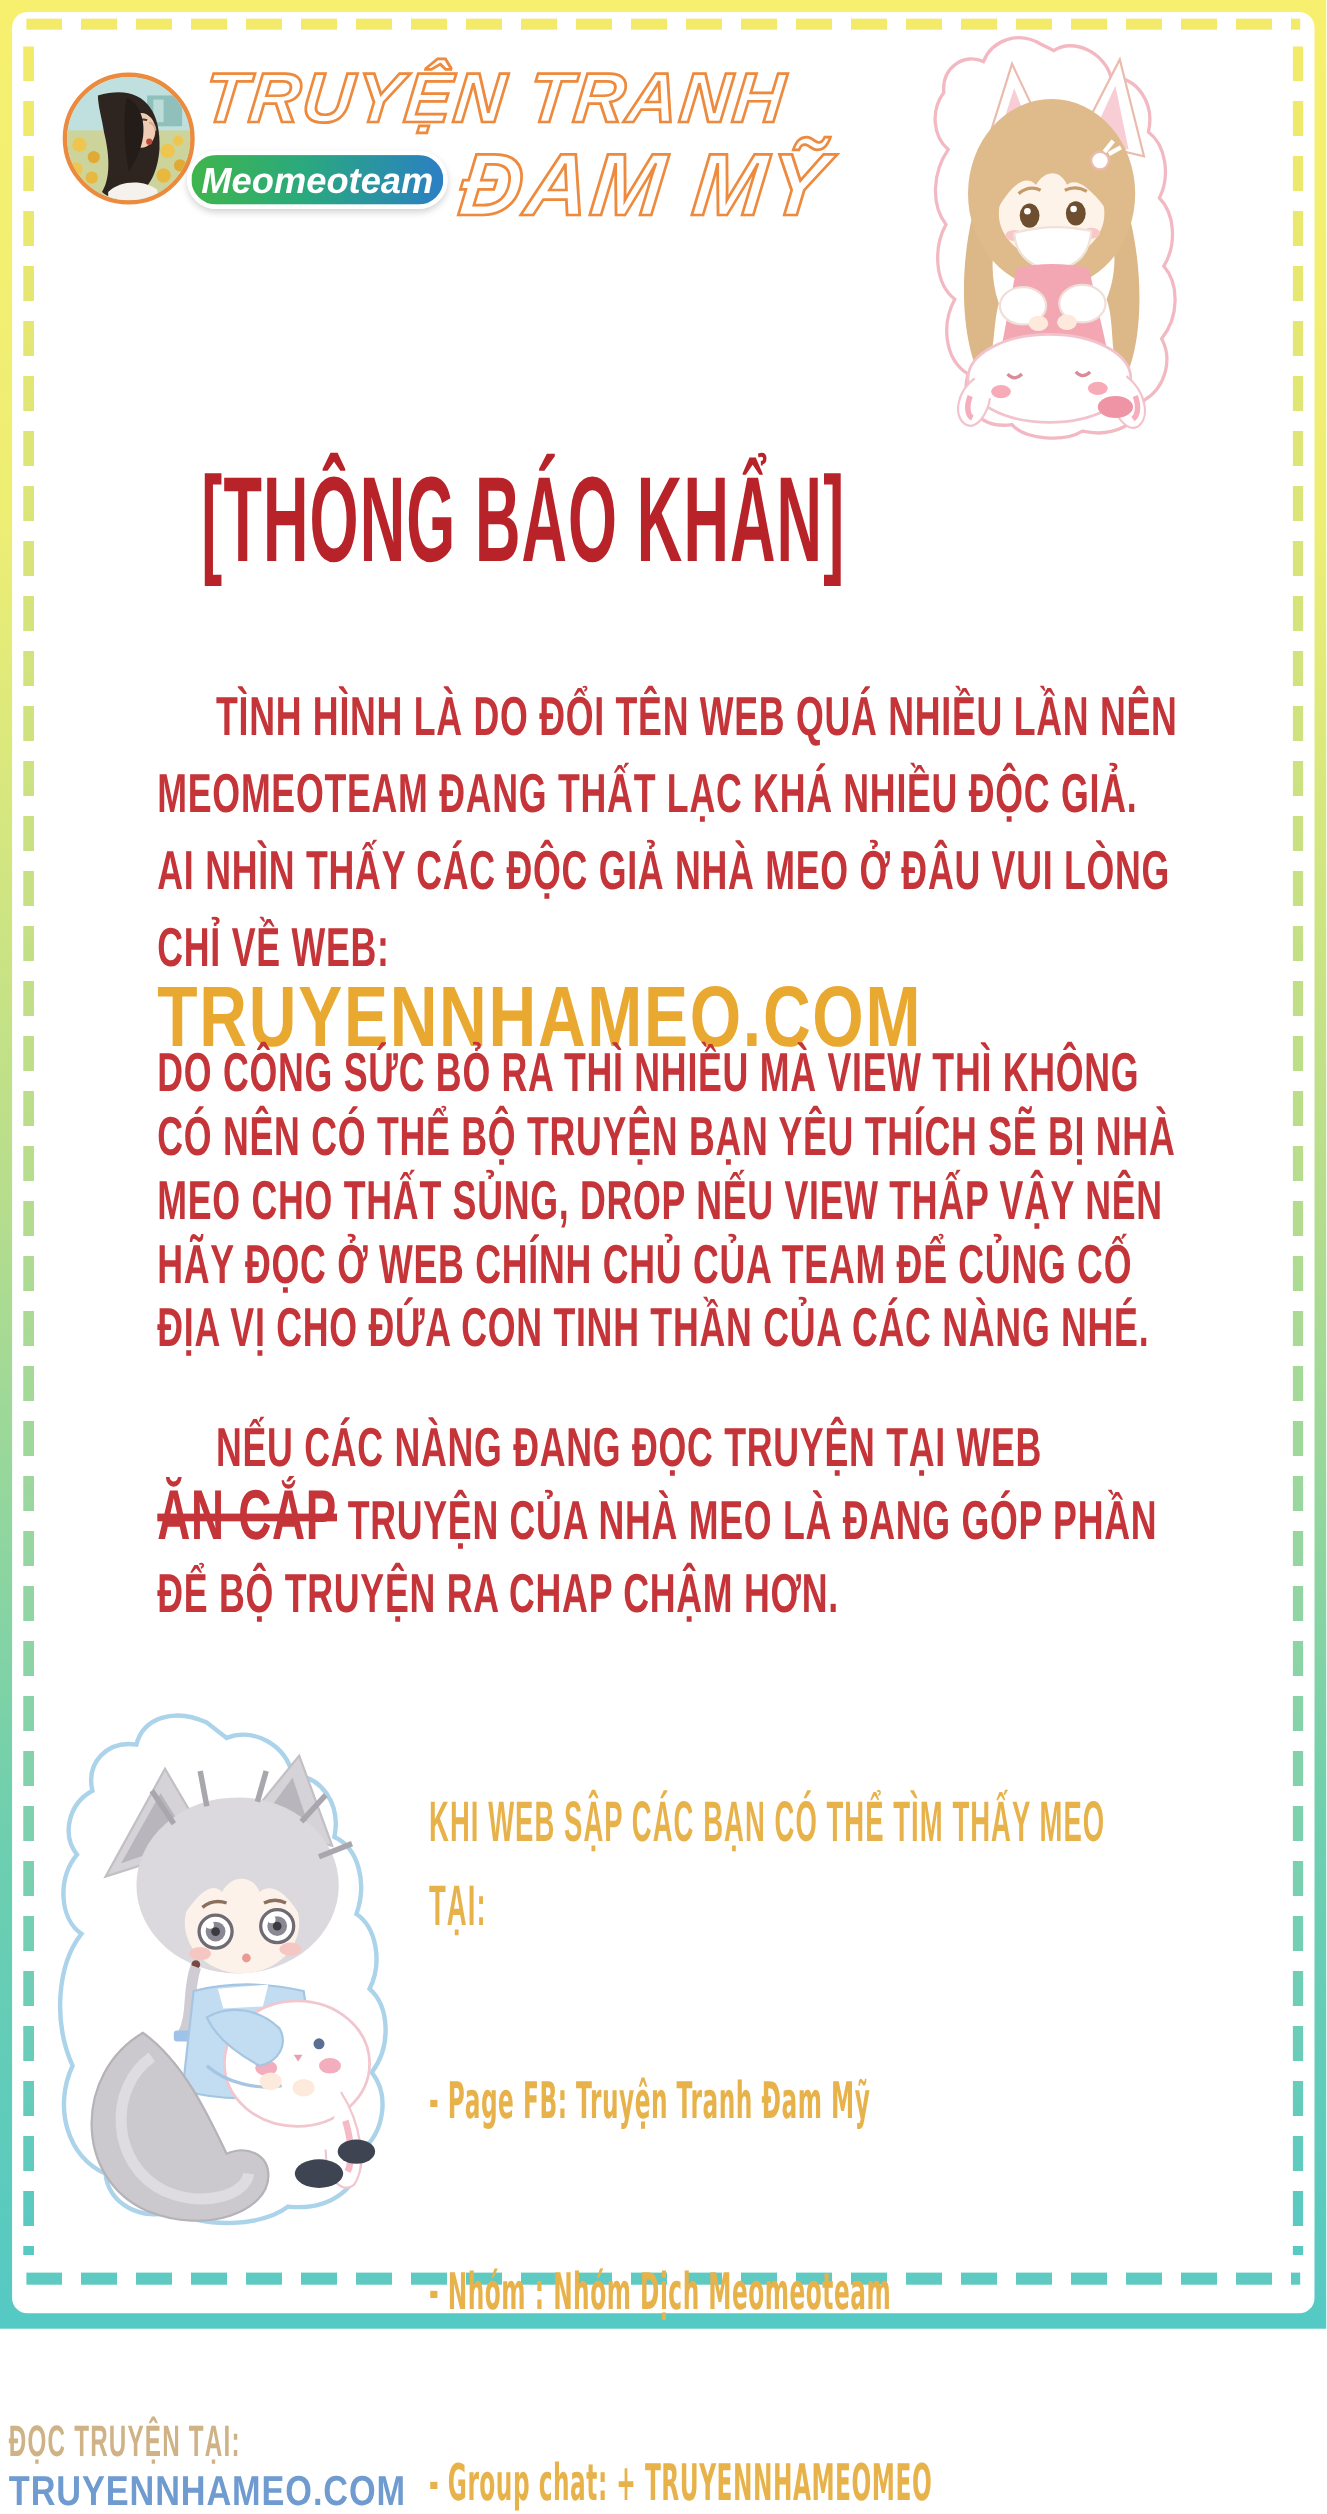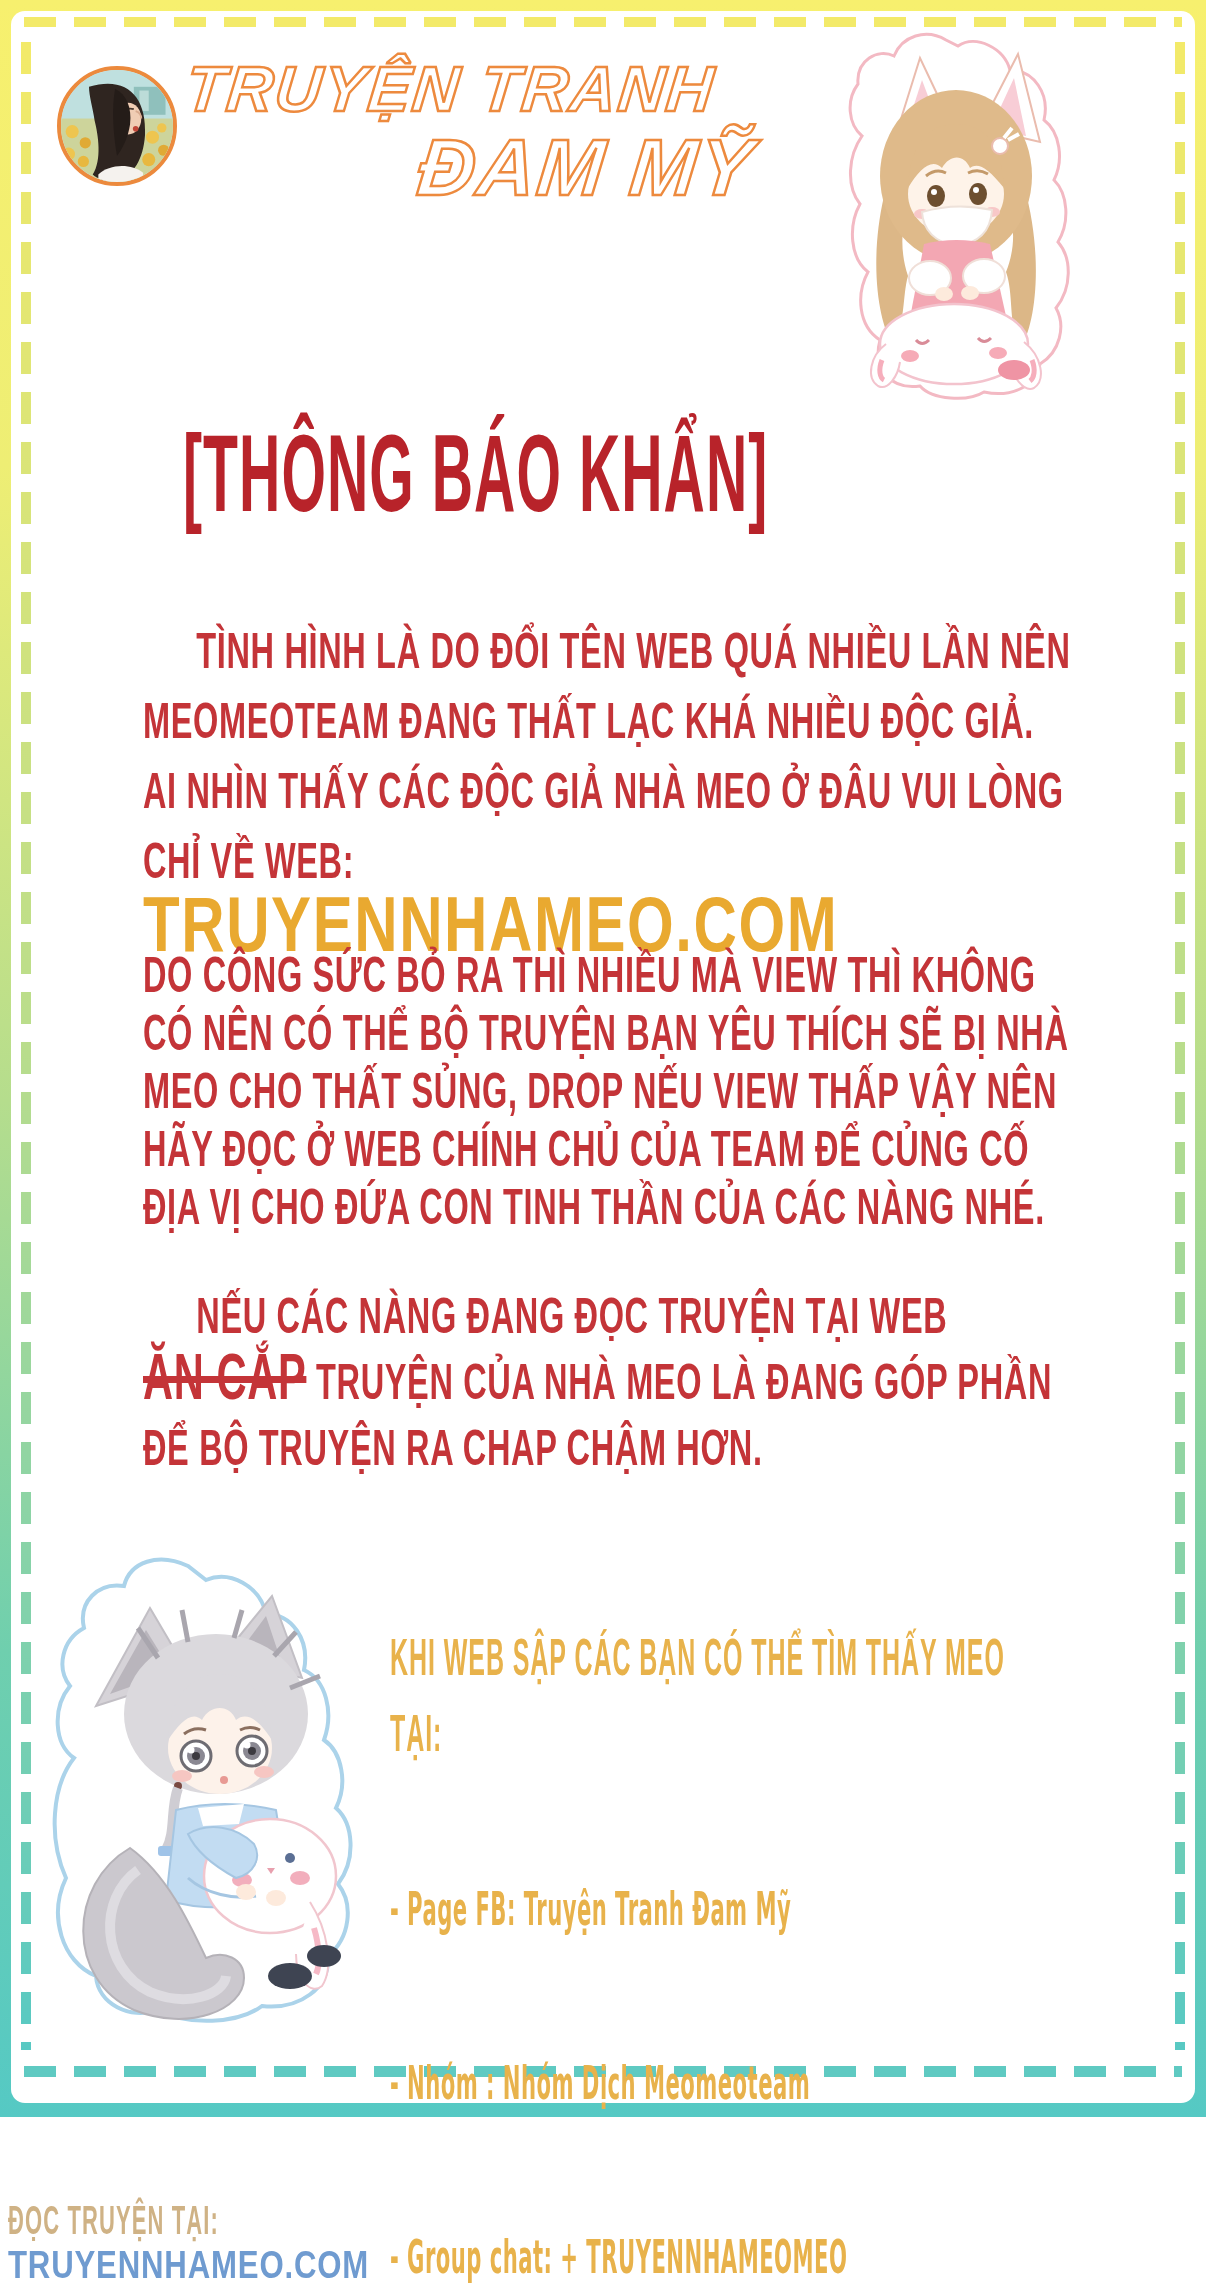--- a/index.html
+++ b/index.html
@@ -90,20 +90,23 @@
       <ellipse cx="72" cy="52" rx="14" ry="17" fill="#f0cdb4"></ellipse>
       <path d="M80,44 q6,2 6,8" stroke="#d8ab90" stroke-width="2" fill="none"></path>
       <circle cx="80" cy="63" r="3" fill="#c04638"></circle>
       <path d="M66,44 q6,-4 12,-2" stroke="#4a3a30" stroke-width="2" fill="none"></path>
       <path d="M40,112 C52,100 76,100 88,110 L88,120 L40,120 Z" fill="#f5f2ee"></path>
       <path d="M58,20 C70,26 76,40 74,58 C72,72 66,84 60,92 C56,70 54,40 58,20 Z" fill="#241c18"></path>
     </svg>
   </div>
   <div class="logo-line logo1">TRUYỆN TRANH</div>
   <div class="logo-line logo2">ĐAM MỸ</div>
+  <div class="badge">
+    <span>Meomeoteam</span>
+  </div>
 
   <svg class="chibi-tr" viewBox="0 0 248 376">
     <path d="M118,14 C98,2 74,10 66,30 C50,22 28,34 30,58 C18,74 20,98 34,110 C20,130 18,160 32,178 C20,200 22,232 40,246 C28,268 30,300 52,314 C44,344 64,364 92,360 C104,374 140,376 156,366 C184,372 208,360 212,338 C232,326 238,300 228,282 C244,262 244,232 230,216 C242,196 240,168 226,154 C236,134 232,106 216,94 C222,68 206,44 182,44 C176,22 148,8 130,20 Z" fill="#ffffff" stroke="#f3b9c3" stroke-width="3"></path>
     <polygon points="62,128 92,32 128,108" fill="#ffffff" stroke="#eabcae" stroke-width="2"></polygon>
     <polygon points="74,116 94,54 112,102" fill="#f8cdd6"></polygon>
     <polygon points="152,102 190,28 212,116" fill="#ffffff" stroke="#eabcae" stroke-width="2"></polygon>
     <polygon points="162,104 186,52 198,110" fill="#f8cdd6"></polygon>
     <path d="M56,170 C40,240 52,300 64,316 C78,300 74,270 80,250 C70,220 74,190 86,168 Z" fill="#dcb787"></path>
     <path d="M196,160 C216,230 208,300 192,322 C180,300 186,268 178,246 C190,216 186,186 172,166 Z" fill="#dcb787"></path>
     <ellipse cx="128" cy="150" rx="76" ry="86" fill="#dfba8a"></ellipse>

